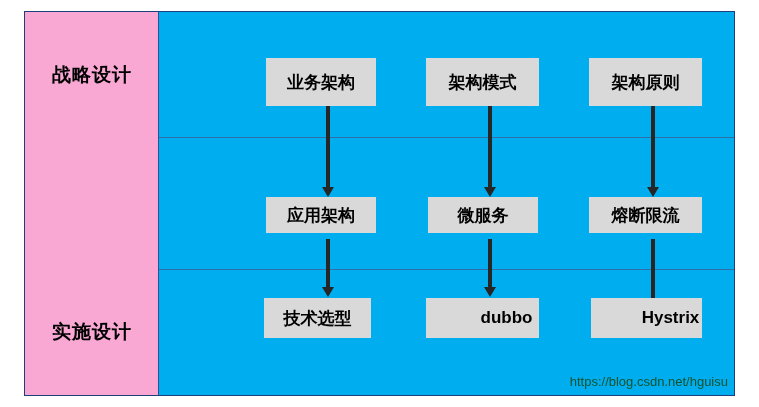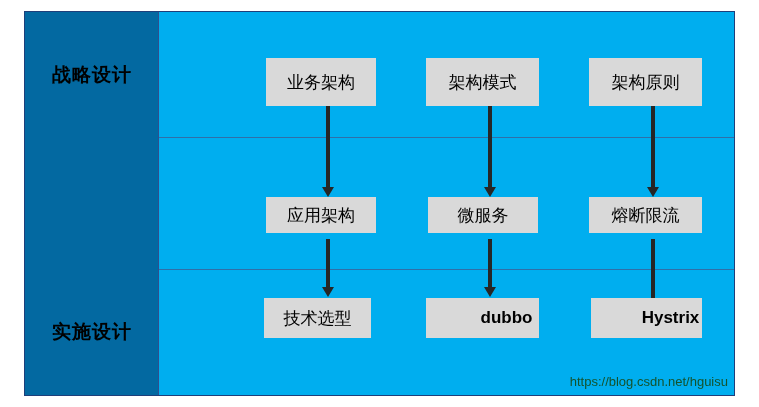--- a/index.html
+++ b/index.html
@@ -24,21 +24,21 @@
     overflow: hidden;
   }
 
   
   .label-col {
     position: absolute;
     left: 0;
     top: 0;
     width: 134px;
     height: 100%;
-    background: #0369a1;
+    background: #f9a8d4;
     border-right: 1px solid #2f4f8f;
     box-sizing: border-box;
   }
   .stage-label {
     position: absolute;
     left: 0;
     width: 134px;
     display: flex;
     align-items: center;
     justify-content: center;
@@ -65,21 +65,21 @@
 
   
   .node {
     position: absolute;
     background: #D9D9D9;
     color: #000000;
     display: flex;
     align-items: center;
     justify-content: center;
     font-size: 17px;
-    font-weight: normal;
+    font-weight: bold;
     box-sizing: border-box;
     z-index: 3;
     font-family: "DejaVu Sans", "Liberation Sans", sans-serif;
   }
   .node.latin {
     font-family: "Liberation Sans", "DejaVu Sans", sans-serif;
     font-weight: bold;
     font-size: 17px;
     padding-left: 48px;
   }

